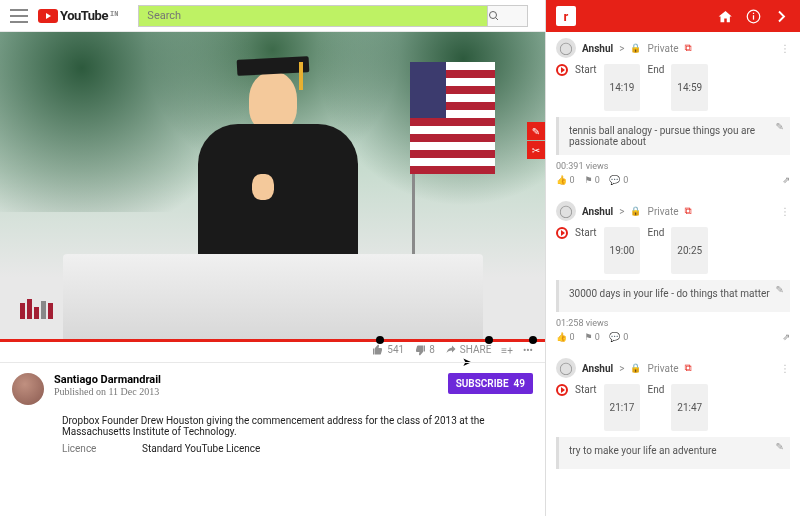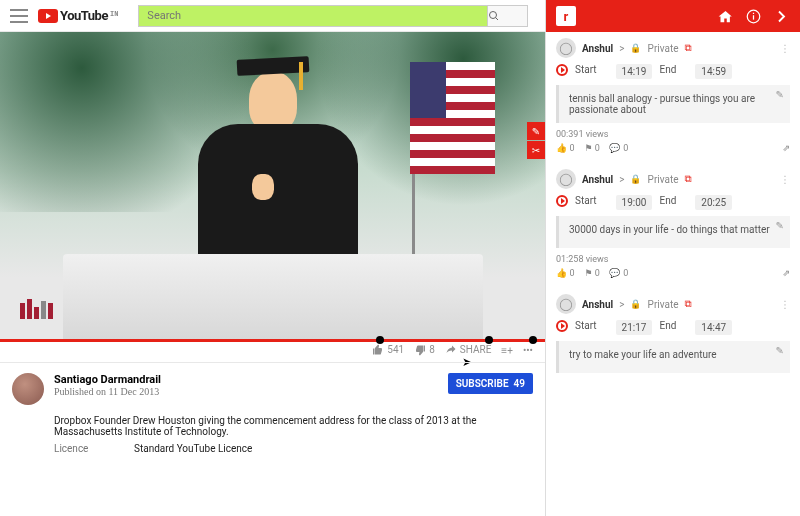--- a/index.html
+++ b/index.html
@@ -39,22 +39,22 @@
 .meta{padding:6px 12px 4px;}
 .title{font-size:13px;color:#222;margin-bottom:2px;}
 .views{font-size:11px;color:#767676;}
 .actionbar{display:flex;align-items:center;justify-content:flex-end;gap:10px;padding:2px 12px 6px;border-bottom:1px solid #e8e8e8;color:#909090;font-size:10px;}
 .actionbar .act{display:flex;align-items:flex-start;gap:3px;cursor:pointer;}
 .channel{display:flex;gap:10px;padding:10px 12px;font-size:10px;}
 .avatar{width:32px;height:32px;border-radius:50%;background:radial-gradient(circle at 40% 35%,#c09080,#8a5a50);}
 .chinfo{flex:1;}
 .chname{font-weight:700;font-size:11px;}
 .chdate{color:#767676;font-family:Liberation Serif, serif;}
-.sub{background:#1d4ed8;color:#fff;border:none;padding:5px 8px;font-size:10px;font-weight:600;border-radius:2px;cursor:pointer;align-self:flex-start;}
-.desc{padding:0 12px 0 54px;font-size:10px;color:#222;}
+.sub{background:#6d28d9;color:#fff;border:none;padding:5px 8px;font-size:10px;font-weight:600;border-radius:2px;cursor:pointer;align-self:flex-start;}
+.desc{padding:0 12px 0 54px;font-size:10px;color:#222;margin-left:8px;}
 .desc p{margin-bottom:6px;}
 .kvrow{display:flex;gap:20px;}
 .kvrow .k{width:60px;color:#767676;}
 
 .right{flex:1;display:flex;flex-direction:column;border-left:1px solid #ddd;}
 .rbar{height:32px;background:#e62117;display:flex;align-items:center;padding:0 10px;color:#fff;}
 .rlogo{width:20px;height:20px;background:#fff;border-radius:2px;display:flex;align-items:center;justify-content:center;color:#e62117;font-weight:700;font-size:13px;}
 .rspacer{flex:1;}
 .ricon{width:18px;height:18px;display:flex;align-items:center;justify-content:center;cursor:pointer;margin-left:10px;font-size:14px;}
 .notes{flex:1;overflow-y:auto;background:#fff;padding:6px 10px;}
@@ -63,21 +63,21 @@
 .nhead .av{width:20px;height:20px;border-radius:50%;background:#e0e0e0;display:flex;align-items:center;justify-content:center;color:#999;font-size:12px;}
 .nhead .user{font-weight:700;color:#333;}
 .nhead .priv{color:#888;}
 .nhead .lock{color:#aaa;font-size:9px;}
 .nhead .ext{color:#e62117;}
 .nhead .menu{margin-left:auto;color:#bbb;cursor:pointer;}
 .ntime{display:flex;align-items:flex-start;gap:7px;font-size:10px;margin-bottom:6px;}
 .playdot{width:12px;height:12px;border-radius:50%;border:2px solid #e62117;display:flex;align-items:center;justify-content:center;cursor:pointer;}
 .playdot::after{content:"";border-left:4px solid #e62117;border-top:3px solid transparent;border-bottom:3px solid transparent;margin-left:1px;}
 .ntime .lbl{color:#555;}
-.ntime .val{background:#f0f0f0;padding:2px 6px;color:#555;border-radius:2px;margin-left:12px;}
+.ntime .val{background:#f0f0f0;padding:18px 6px;color:#555;border-radius:2px;}
 .nbody{background:#f4f4f4;border-left:3px solid #ddd;padding:8px 10px;font-size:10px;color:#555;position:relative;margin-bottom:6px;min-height:32px;}
 .nbody .edit{position:absolute;top:4px;right:6px;color:#999;cursor:pointer;font-size:10px;}
 .nmeta1{display:flex;justify-content:flex-start;font-size:9px;color:#888;margin-bottom:4px;}
 .nmeta2{display:flex;align-items:center;gap:10px;font-size:9px;color:#888;}
 .nmeta2 .share{margin-left:auto;cursor:pointer;}
 svg{display:block;}
 </style>
 </head>
 <body>
 
@@ -290,21 +290,21 @@
       <span class="lock">🔒</span>
       <span class="priv">Private</span>
       <span class="ext">⧉</span>
       <span class="menu">⋮</span>
     </div>
     <div class="ntime">
       <div class="playdot"></div>
       <span class="lbl">Start</span>
       <span class="val">21:17</span>
       <span class="lbl">End</span>
-      <span class="val">14:47</span>
+      <span class="val">21:47</span>
     </div>
     <div class="nbody">
       <span class="edit">✎</span>
       <span>try to make your life an adventure</span>
     </div>
     </div>
     </div>
 </div>
 
 </body></html>

